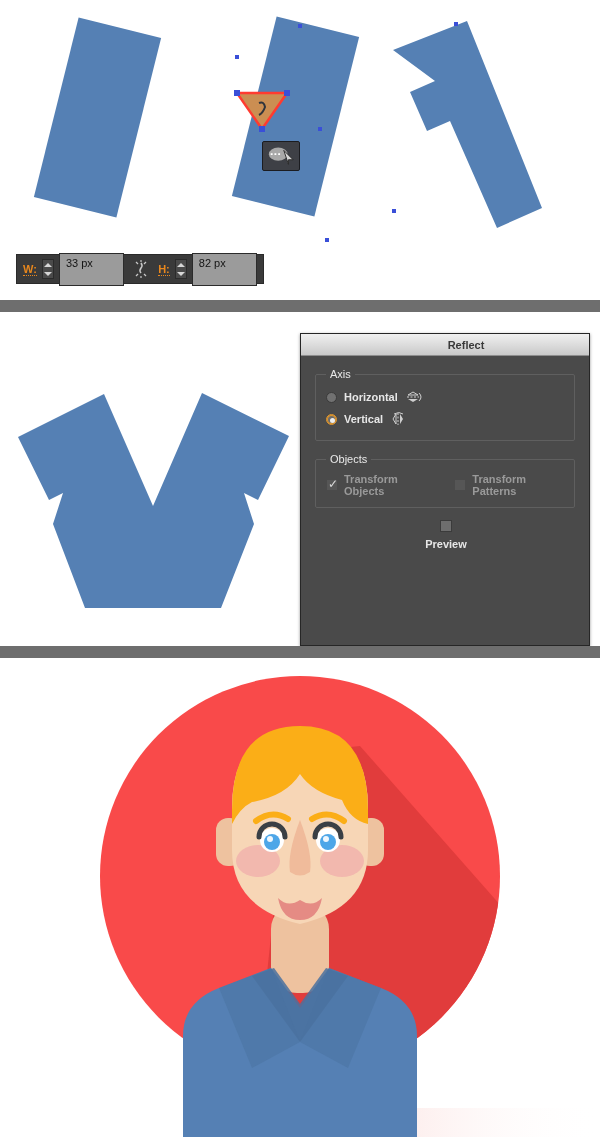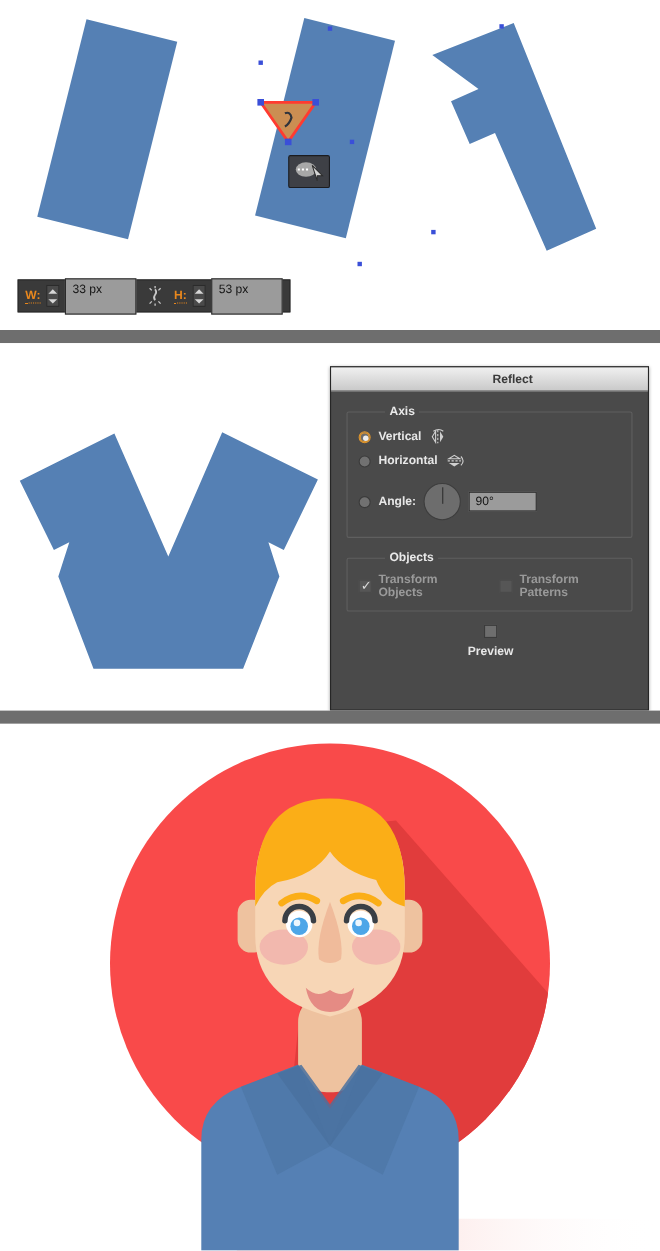--- a/index.html
+++ b/index.html
@@ -88,21 +88,21 @@
     border-bottom: 1px solid #8d8d8d;
     display: flex; align-items: center; justify-content: center;
   }
   #reflect-title { font-size: 11px; font-weight: bold; color: #3a3a3a; margin-left: 42px; }
   .dlg-body { padding: 12px 14px 0 14px; }
 
   fieldset.group {
     border: 1px solid #5f5f5f; border-radius: 2px;
     padding: 6px 10px 10px 10px; margin-bottom: 12px;
   }
-  fieldset.group legend { font-size: 11px; font-weight: bold; color: #e9e9e9; padding: 0 4px; margin-left: 24px; }
+  fieldset.group legend { font-size: 11px; font-weight: normal; color: #e9e9e9; padding: 0 4px; }
 
   .radio-row { display: flex; align-items: center; gap: 7px; height: 22px; }
   .radio {
     width: 11px; height: 11px; border-radius: 50%;
     background: #717171; border: 1px solid #3b3b3b; flex: none;
     position: relative;
   }
   .radio.on { background: #6c6c6c; border-color: #e0952a; box-shadow: 0 0 0 1px #e0952a inset; }
   .radio.on::after {
     content: ""; position: absolute; left: 3px; top: 3px;
@@ -213,69 +213,63 @@
             <path d="M12 1 v2"></path>
               <path d="M12 17 v2"></path>
           </g>
         </svg>
       </div>
       <span class="wh-label">H:</span>
       <div class="stepper">
           <i class="up"></i>
           <i class="down"></i>
         </div>
-      <div class="wh-field">53 px</div>
+      <div class="wh-field">82 px</div>
     </div>
   </div>
 
   <div class="divider" id="divider-1"></div>
 
   <div class="panel" id="panel-reflect">
 
     <svg id="v-shape" viewBox="0 0 290 275">
       <polygon points="10,77 96,34 145,146 194,33 281,76 250,140 236,133 246,164 213,248 77,248 45,164 55,133 41,140" fill="#5580b4"></polygon>
     </svg>
 
     <div id="reflect-dialog">
       <div id="reflect-titlebar">
         <span id="reflect-title">Reflect</span>
       </div>
 
       <div class="dlg-body">
         <fieldset class="group">
           <legend>Axis</legend>
+
+          <div class="radio-row">
+            <span class="radio"></span>
+            <span class="rlabel">Horizontal</span>
+            <svg class="axis-icon" viewBox="0 0 18 16">
+              <path d="M3 6 l5 -3 l5 3 z" fill="none" stroke="#cfcfcf" stroke-width="1"></path>
+              <path d="M2 8 h12" stroke="#cfcfcf" stroke-width="1" stroke-dasharray="2 1.5"></path>
+              <path d="M3 10 l5 3 l5 -3 z" fill="#cfcfcf"></path>
+              <path d="M14 4 q4 4 0 8" fill="none" stroke="#cfcfcf" stroke-width="1"></path>
+            </svg>
+          </div>
 
           <div class="radio-row">
             <span class="radio on"></span>
             <span class="rlabel">Vertical</span>
             <svg class="axis-icon" viewBox="0 0 18 16">
               <path d="M6 3 l-3 5 l3 5 z" fill="none" stroke="#cfcfcf" stroke-width="1"></path>
               <path d="M8 2 v12" stroke="#cfcfcf" stroke-width="1" stroke-dasharray="2 1.5"></path>
               <path d="M10 3 l3 5 l-3 5 z" fill="#cfcfcf"></path>
               <path d="M4 3 q5 -3 9 0" fill="none" stroke="#cfcfcf" stroke-width="1"></path>
             </svg>
           </div>
 
-          <div class="radio-row">
-            <span class="radio"></span>
-            <span class="rlabel">Horizontal</span>
-            <svg class="axis-icon" viewBox="0 0 18 16">
-              <path d="M3 6 l5 -3 l5 3 z" fill="none" stroke="#cfcfcf" stroke-width="1"></path>
-              <path d="M2 8 h12" stroke="#cfcfcf" stroke-width="1" stroke-dasharray="2 1.5"></path>
-              <path d="M3 10 l5 3 l5 -3 z" fill="#cfcfcf"></path>
-              <path d="M14 4 q4 4 0 8" fill="none" stroke="#cfcfcf" stroke-width="1"></path>
-            </svg>
-          </div>
-
-          <div id="angle-row">
-            <span class="radio"></span>
-            <span class="rlabel">Angle:</span>
-            <span id="angle-dial"></span>
-            <span id="angle-field">90°</span>
-          </div>
         </fieldset>
 
         <fieldset class="group">
           <legend>Objects</legend>
           <div id="options-inner">
             <div class="check-row">
               <span class="checkbox checked disabled"></span>
               <span class="rlabel dim">Transform Objects</span>
             </div>
             <div class="check-row">

